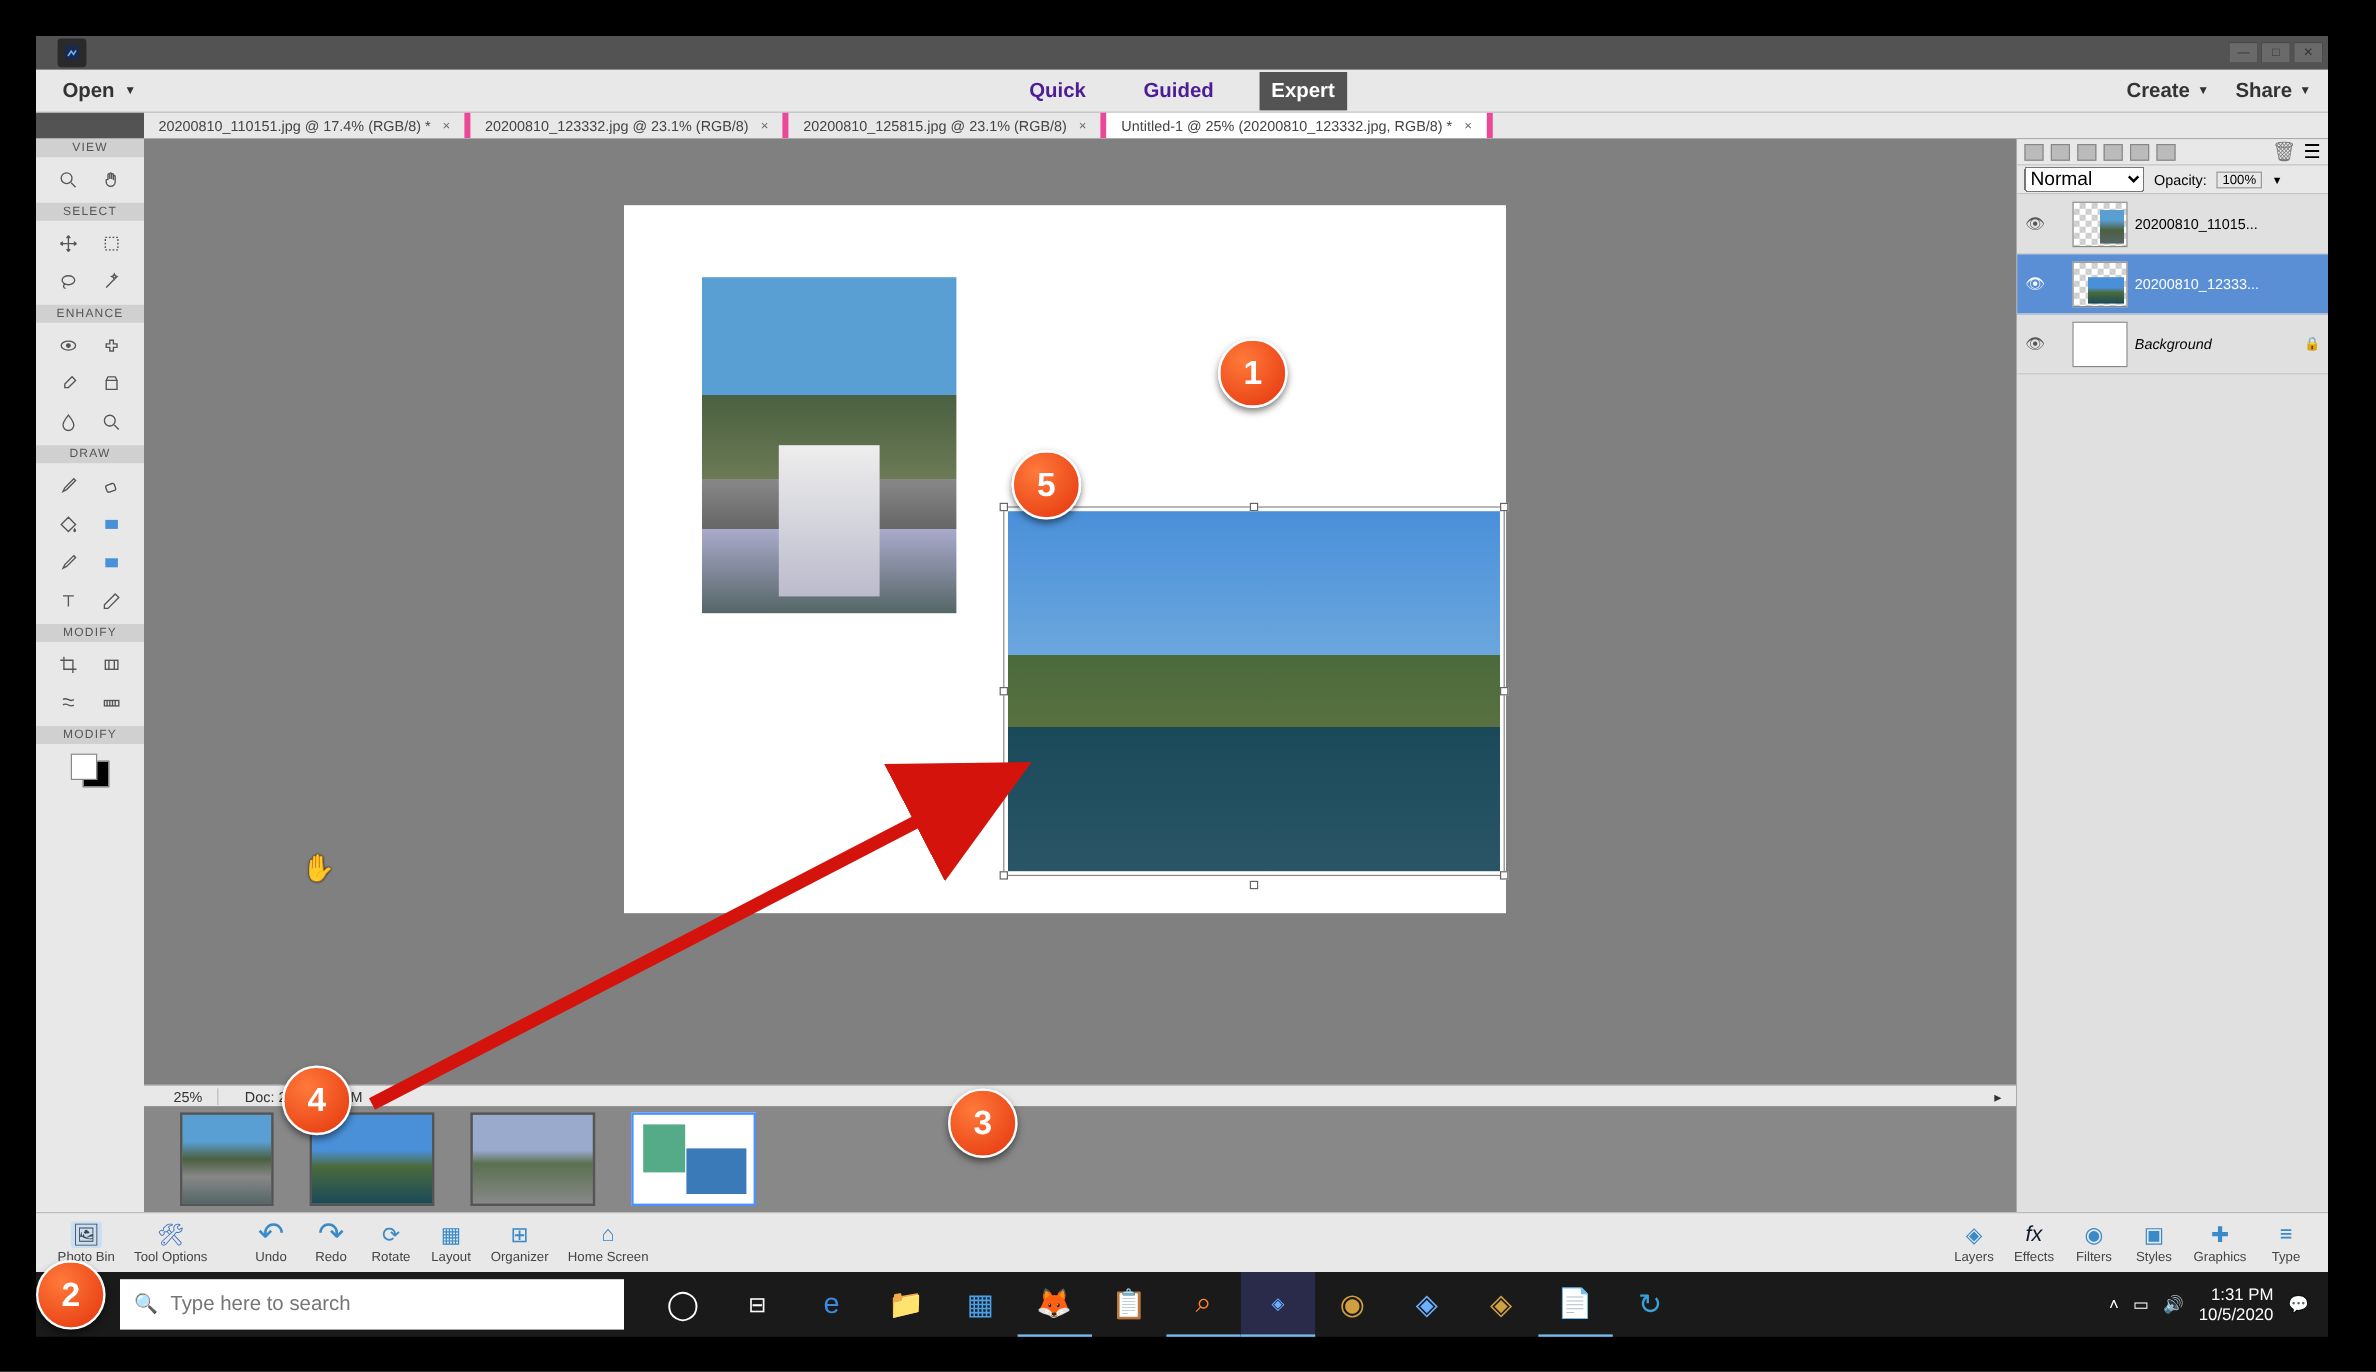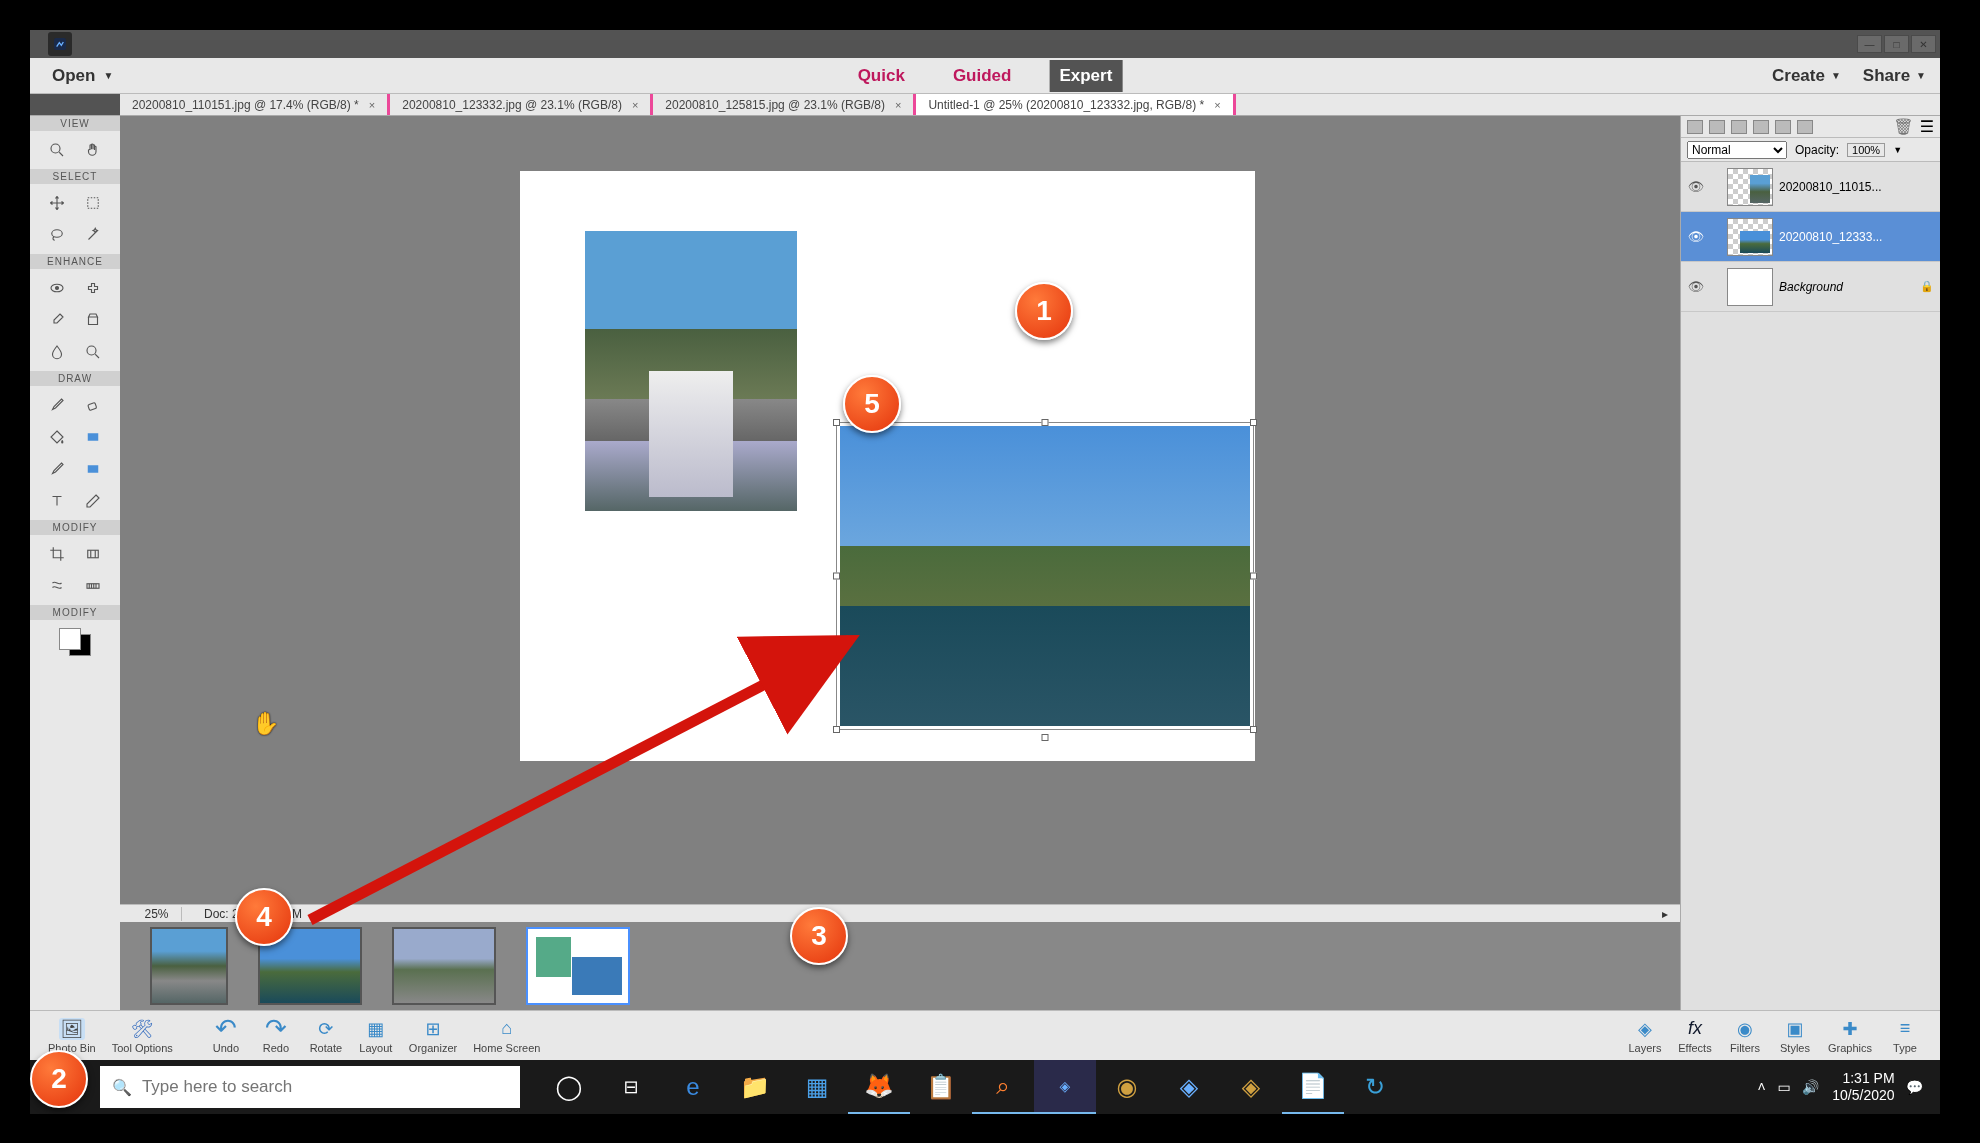--- a/index.html
+++ b/index.html
@@ -16,29 +16,29 @@
 
 
 .menubar { height: 24px; background: #535353; display: flex; align-items: center; padding-left: 72px; gap: 2px; }
 .menubar .menu-item { color: #ddd; font-size: 14px; padding: 2px 12px; cursor: default; }
 
 
 .modebar { height: 36px; background: #e8e8e8; border-bottom: 1px solid #bbb; display: flex; align-items: center; padding: 0 14px; }
 .modebar .open-btn { font-weight: bold; font-size: 17px; color: #333; padding: 4px 8px; display:flex; align-items:center; gap:8px;}
 .modebar .open-btn .arrow { font-size:10px;}
 .modebar .modes { position:absolute; left:50%; transform:translateX(-50%); display:flex; gap:28px;}
-.modebar .mode { font-size:17px; font-weight:bold; color:#be185d; padding:6px 10px;}
+.modebar .mode { font-size:17px; font-weight:bold; color:#4c1d95; padding:6px 10px;}
 .modebar .mode.active { background:#535353; color:#fff;}
 .modebar .right { margin-left:auto; display:flex; gap:22px;}
 .modebar .right .rbtn { font-weight:bold; font-size:17px; color:#333; display:flex; align-items:center; gap:6px;}
 .modebar .right .arrow{font-size:10px;}
 
 
 .doctabs { height: 22px; background: #e8e8e8; display: flex; align-items: center; border-bottom:1px solid #aaa;}
-.doctabs .dtab { font-size: 12px; color:#444; padding: 3px 12px; border-right:3px solid #ec4899; display:flex; align-items:center; gap:10px; height:100%;}
+.doctabs .dtab { font-size: 12px; color:#444; padding: 3px 12px; border-right:5px solid #ec4899; display:flex; align-items:center; gap:10px; height:100%;}
 .doctabs .dtab.active { background:#fff;}
 .doctabs .dtab .x { font-size:11px; color:#666;}
 .doctabs .spacer-left{width:90px; background:#535353; height:100%;}
 
 
 .mainrow { flex:1; display:flex; min-height:0;}
 
 
 .toolbox { width: 90px; background: #e8e8e8; display:flex; flex-direction:column; align-items:center;}
 .tb-section-label { width:100%; background:#d0d0d0; font-size:10px; color:#555; text-align:center; padding:2px 0; letter-spacing:1px;}
@@ -67,21 +67,21 @@
 .statusrow .zoom{width:50px; text-align:center; border-right:1px solid #bbb;}
 .statusrow .doc{padding-left:10px;}
 
 
 .rightpanel { width:260px; background:#e0e0e0; display:flex; flex-direction:column; border-left:1px solid #aaa;}
 .rp-icons { height:22px; background:#e8e8e8; display:flex; align-items:center; gap:6px; padding:0 6px; border-bottom:1px solid #bbb;}
 .rp-icons .ic{width:16px;height:14px;background:#bbb;border:1px solid #888;}
 .rp-icons .spacer{flex:1;}
 .rp-icons .trash{color:#777;}
 .rp-blend { height:24px; background:#e8e8e8; display:flex; align-items:center; padding:0 6px; gap:8px; font-size:12px; border-bottom:1px solid #bbb;}
-.rp-blend select{font-size:12px; width:100px;}
+.rp-blend select{font-size:16px; width:100px;}
 .rp-blend .opv{border:1px solid #999; padding:0 4px; font-size:11px;}
 .rp-layers { flex:1; background:#e0e0e0;}
 .layer-row { height:50px; display:flex; align-items:center; padding:0 6px; gap:6px; border-bottom:1px solid #c8c8c8;}
 .layer-row.sel{background:#5a8fd6; color:#fff;}
 .layer-row .eye{width:18px; text-align:center; font-size:13px; color:#555;}
 .layer-row.sel .eye{color:#fff;}
 .layer-row .thumb{width:46px; height:38px; background:#fff; border:1px solid #888; position:relative;}
 .layer-row .thumb.chk{background-image:linear-gradient(45deg,#ccc 25%,transparent 25%,transparent 75%,#ccc 75%),linear-gradient(45deg,#ccc 25%,#fff 25%,#fff 75%,#ccc 75%); background-size:10px 10px; background-position:0 0,5px 5px;}
 .layer-row .thumb .mini{position:absolute;}
 .layer-row .lname{font-size:12px; flex:1; white-space:nowrap; overflow:hidden; text-overflow:ellipsis;}

